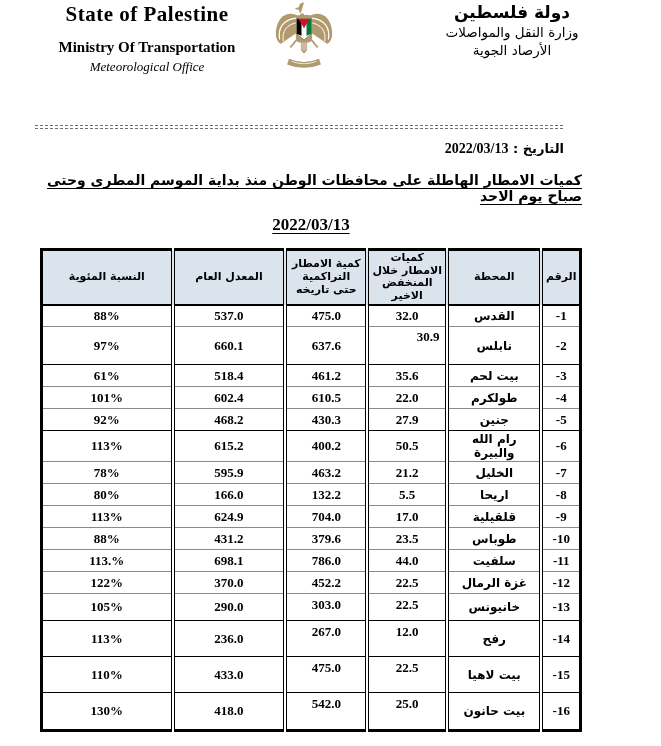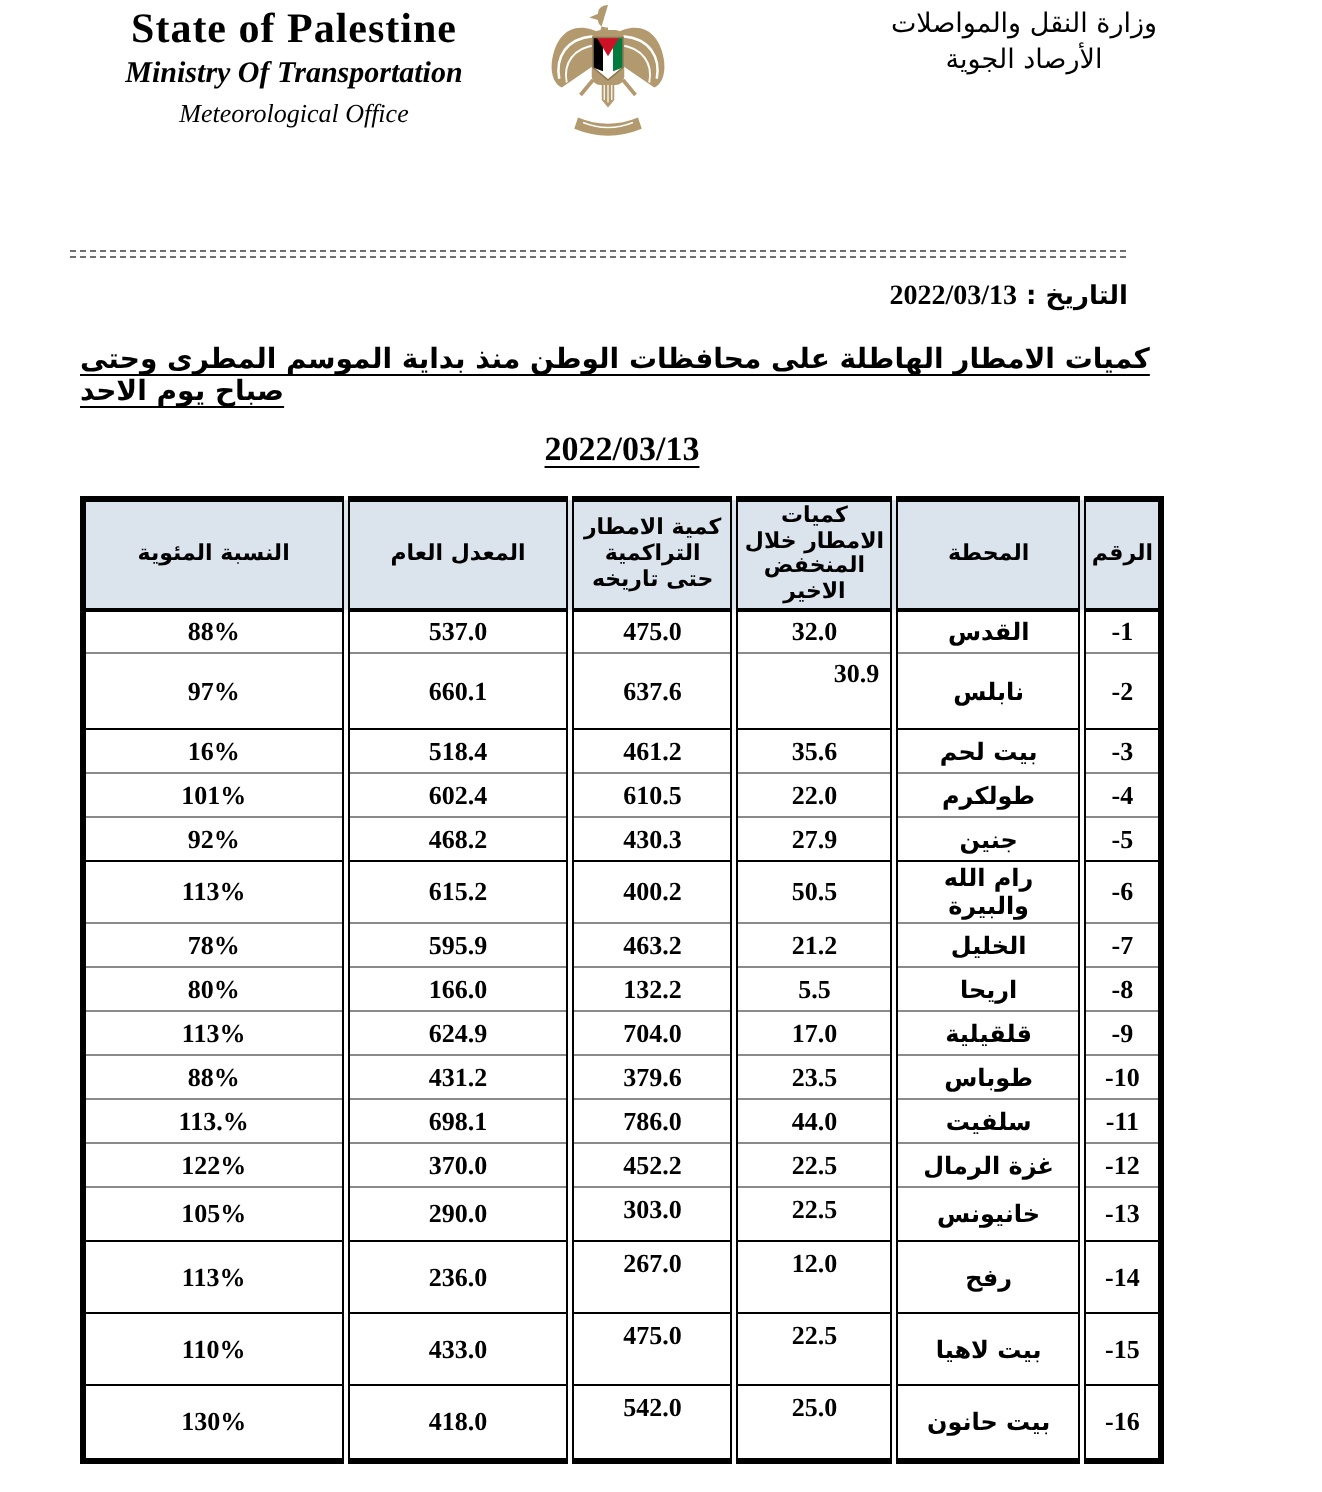--- a/index.html
+++ b/index.html
@@ -19,42 +19,42 @@
     font-family:"DejaVu Sans",sans-serif;color:#000;
     position:relative;
   }
   .page{width:661px;height:567px;background:#fff;position:relative;}
 
   
   .letterhead{position:relative;height:72px;padding-top:3px;}
   .lh-english{position:absolute;left:52px;top:2px;width:190px;text-align:center;
     font-family:"Liberation Serif",serif;}
   .lh-english .l1{font-size:21px;font-weight:bold;letter-spacing:.5px;}
-  .lh-english .l2{font-size:15px;font-style:italic;font-weight:600;margin-top:2px;}
+  .lh-english .l2{font-size:15px;font-weight:600;margin-top:12px;}
   .lh-english .l3{font-size:13px;font-style:italic;margin-top:3px;}
   .lh-emblem{position:absolute;left:263px;top:0;width:82px;height:68px;text-align:center;}
   .lh-arabic{position:absolute;right:44px;top:2px;width:210px;text-align:center;direction:rtl;}
   .lh-arabic .l1{font-size:17px;font-weight:bold;}
   .lh-arabic .l2{font-size:13.5px;margin-top:2px;}
   .lh-arabic .l3{font-size:13.5px;margin-top:2px;}
 
   
   .content{margin-left:40px;width:542px;}
   .dashed-sep{
     margin-top:53px;margin-left:-5px;width:528px;height:4px;
     border-top:1px dashed #6f6f6f;border-bottom:1px dashed #6f6f6f;
   }
   .date-line{
     direction:rtl;text-align:left;  
     text-align:right;padding-left:0;padding-right:18px;margin-top:12px;
     font-size:13px;font-weight:bold;
   }
   .date-line .num{font-family:"Liberation Serif",serif;font-size:14px;}
   .report-title{
-    direction:rtl;text-align:left;margin-top:15px;
+    direction:rtl;text-align:right;margin-top:15px;
     font-size:14px;font-weight:bold;
     text-decoration:underline;text-underline-offset:3px;
   }
   .report-date{
     text-align:center;margin-top:11px;
     font-family:"Liberation Serif",serif;font-size:17px;font-weight:bold;
     text-decoration:underline;text-underline-offset:3px;
   }
 
   
@@ -144,20 +144,21 @@
         <path d="M47 68 v12 M50 68 v14 M53 68 v12" stroke="#fff" stroke-width="1" fill="none"></path>
 
         <path d="M38 64 L28 76 M62 64 L72 76" stroke="var(--emblem-tan)" stroke-width="3" fill="none"></path>
 
         <path d="M26 94 q24 10 48 0 l3 9 q-27 11 -54 0 z" fill="var(--emblem-tan)"></path>
         <path d="M30 98 q20 8 40 0" stroke="#fff" stroke-width="1.2" fill="none"></path>
       </svg>
     </div>
 
     <div class="lh-arabic">
+      <div class="l1">دولة فلسطين</div>
       <div class="l2">وزارة النقل والمواصلات</div>
       <div class="l3">الأرصاد الجوية</div>
     </div>
   </div>
 
   <div class="content">
 
     <div class="dashed-sep"></div>
 
     <div class="date-line">
@@ -198,21 +199,21 @@
   </tr>
           <tr>
     <td class="col-percent num">97%</td>
     <td class="col-average num">660.1</td>
     <td class="col-cumulative num">637.6</td>
     <td class="col-lastlow num">30.9</td>
     <td class="col-station">نابلس</td>
     <td class="col-num num">-2</td>
   </tr>
           <tr>
-    <td class="col-percent num">16%</td>
+    <td class="col-percent num">61%</td>
     <td class="col-average num">518.4</td>
     <td class="col-cumulative num">461.2</td>
     <td class="col-lastlow num">35.6</td>
     <td class="col-station">بيت لحم</td>
     <td class="col-num num">-3</td>
   </tr>
           <tr>
     <td class="col-percent num">101%</td>
     <td class="col-average num">602.4</td>
     <td class="col-cumulative num">610.5</td>

